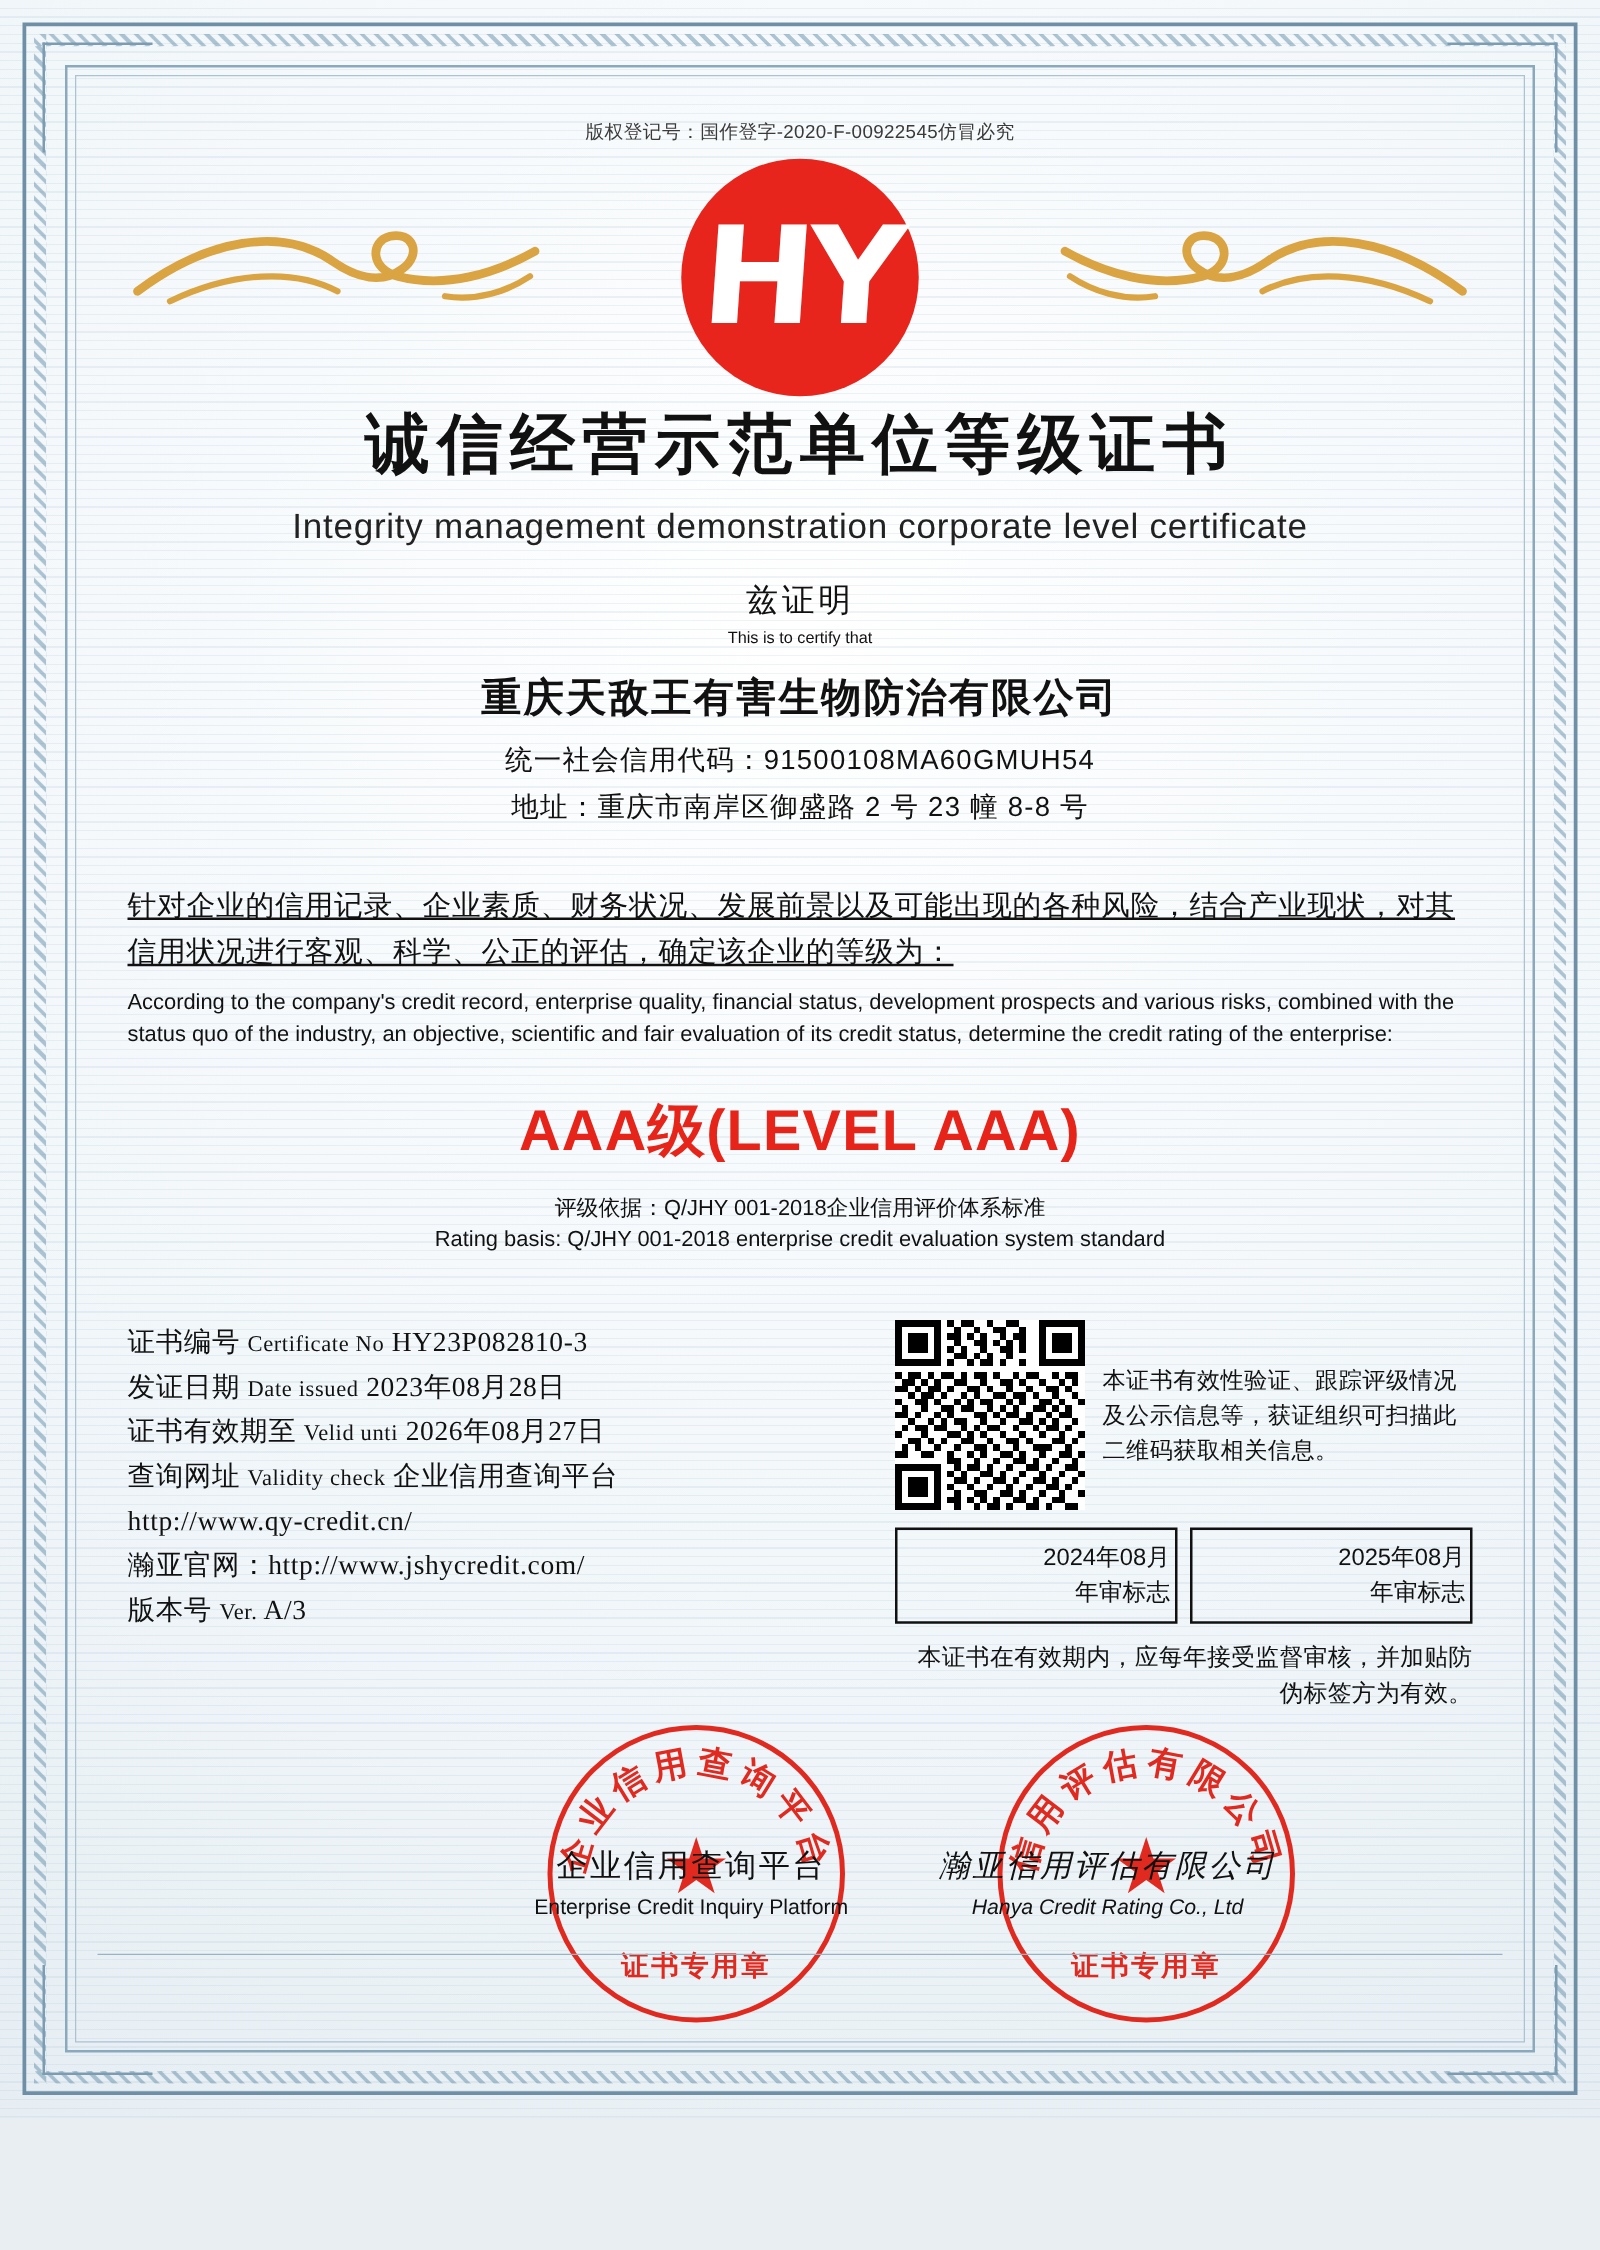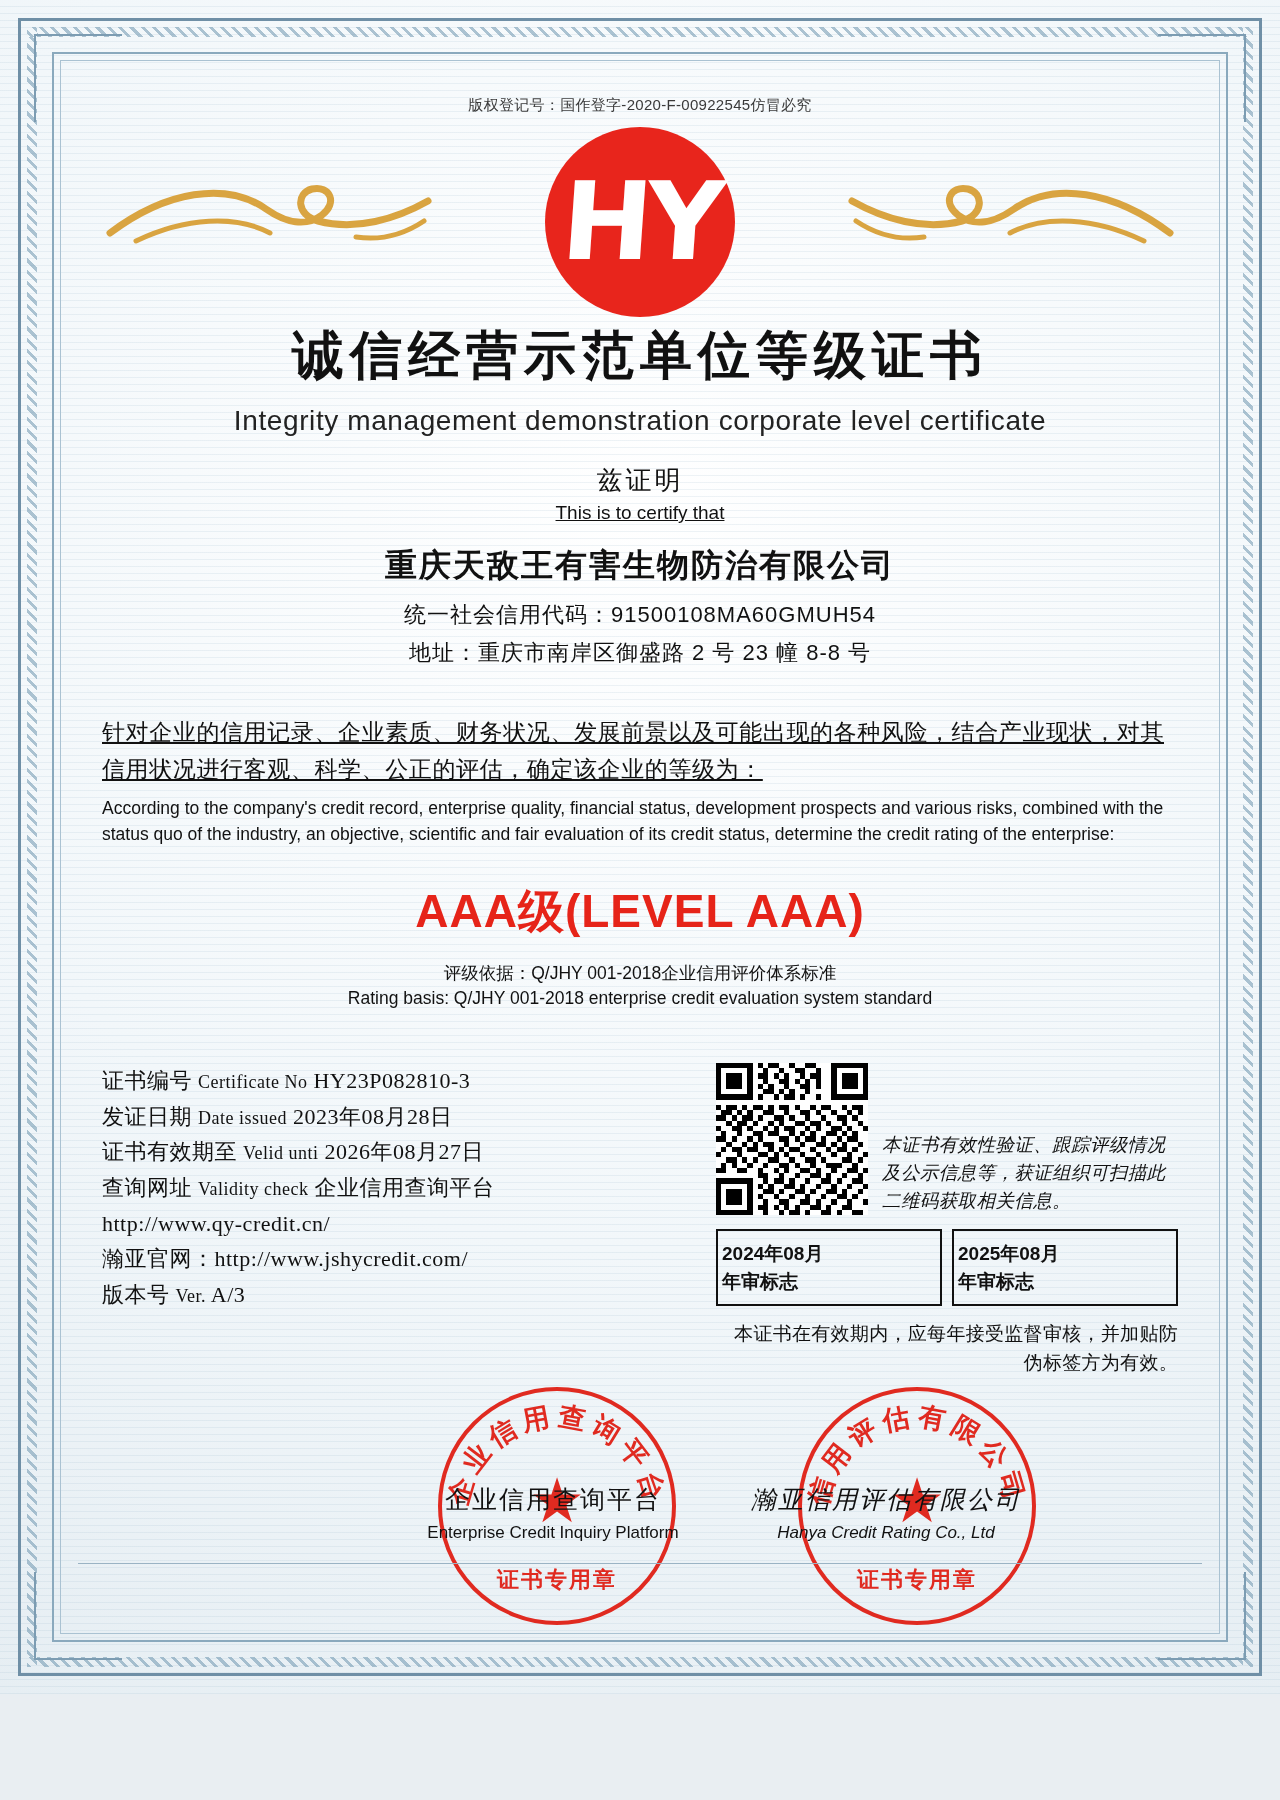--- a/index.html
+++ b/index.html
@@ -95,21 +95,21 @@
   }
   .title-cn{
     font-size:52px;font-weight:bold;color:#111;
     letter-spacing:6px;margin-top:2px;
     font-family:"DejaVu Sans","Liberation Sans",sans-serif;
   }
   .title-en{
     font-size:28px;color:#222;letter-spacing:.6px;margin-top:14px;
   }
   .certify-cn{font-size:26px;color:#111;margin-top:26px;letter-spacing:3px;}
-  .certify-en{font-size:19px;color:#111;margin-top:4px;text-decoration:underline;}
+  .certify-en{font-size:13px;color:#111;margin-top:4px;}
   .company{
     font-size:32px;font-weight:bold;color:#111;margin-top:20px;letter-spacing:2px;
     font-family:"DejaVu Sans","Liberation Sans",sans-serif;
   }
   .credit-code{font-size:22px;color:#111;margin-top:12px;letter-spacing:1px;}
   .address{font-size:22px;color:#111;margin-top:8px;letter-spacing:1px;}
 
   .para{
     text-align:left;margin-top:46px;padding:0 24px;
   }
@@ -131,35 +131,35 @@
   .details{
     display:flex;margin-top:54px;padding:0 24px;text-align:left;
     align-items:flex-start;
   }
   .details .left{width:600px;font-family:Liberation Serif, serif;}
   .details .left .line{
     font-size:22px;color:#111;line-height:1.62;letter-spacing:.5px;
   }
   .details .left .line .sm{font-size:18px;}
   .details .right{flex:1;padding-left:14px;}
-  .qr-row{display:flex;align-items:flex-end;font-style:italic;}
+  .qr-row{display:flex;align-items:center;}
   .qr{
     width:152px;height:152px;flex:none;
     background:#fff;
     position:relative;
   }
   .qr svg{display:block;}
   .qr-note{
     font-size:18.5px;line-height:1.52;color:#111;padding-left:14px;text-align:left;
     letter-spacing:.4px;
   }
   .stamp-row{display:flex;margin-top:14px;gap:10px;}
   .stamp-box{
-    flex:1;border:2px solid #111;padding:9px 4px;text-align:left;
-    font-size:19px;color:#111;line-height:1.45;font-weight:bold;
+    flex:1;border:2px solid #111;padding:9px 4px;text-align:right;
+    font-size:19px;color:#111;line-height:1.45;
   }
   .foot-note{
     margin-top:14px;font-size:19px;color:#111;line-height:1.5;text-align:right;
     letter-spacing:.3px;
   }
 
   
   .seals{
     position:relative;height:250px;margin-top:10px;
   }

